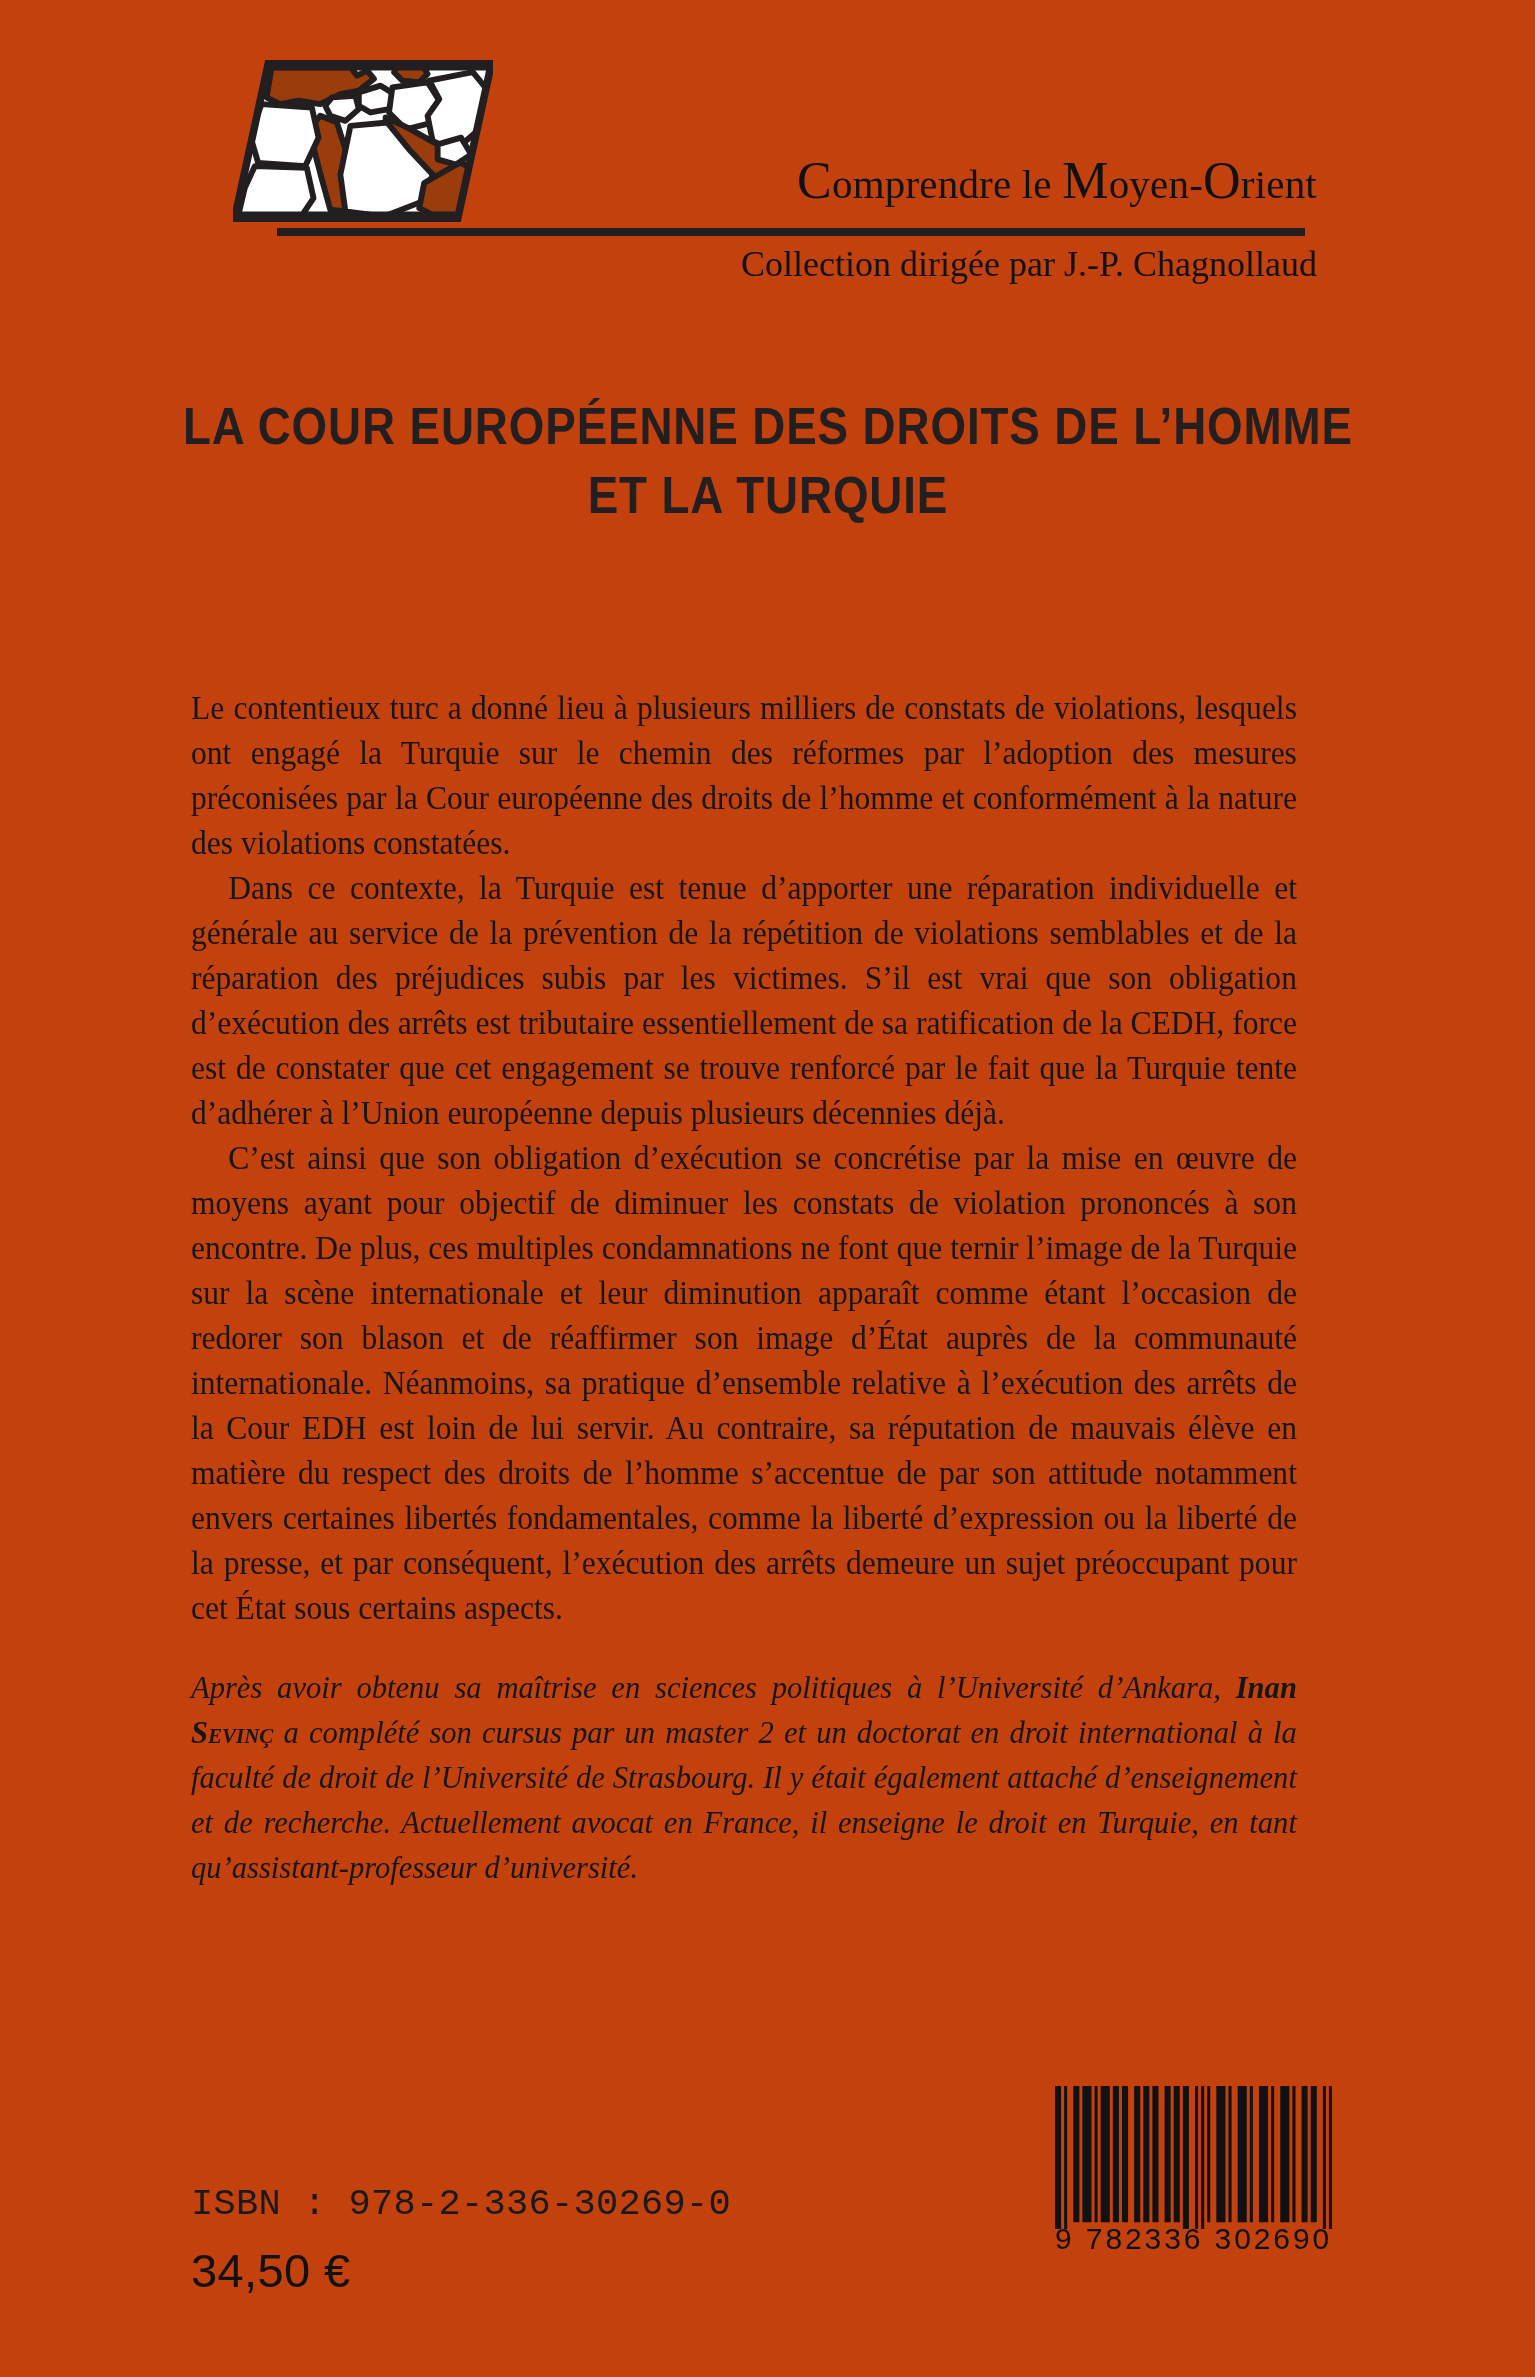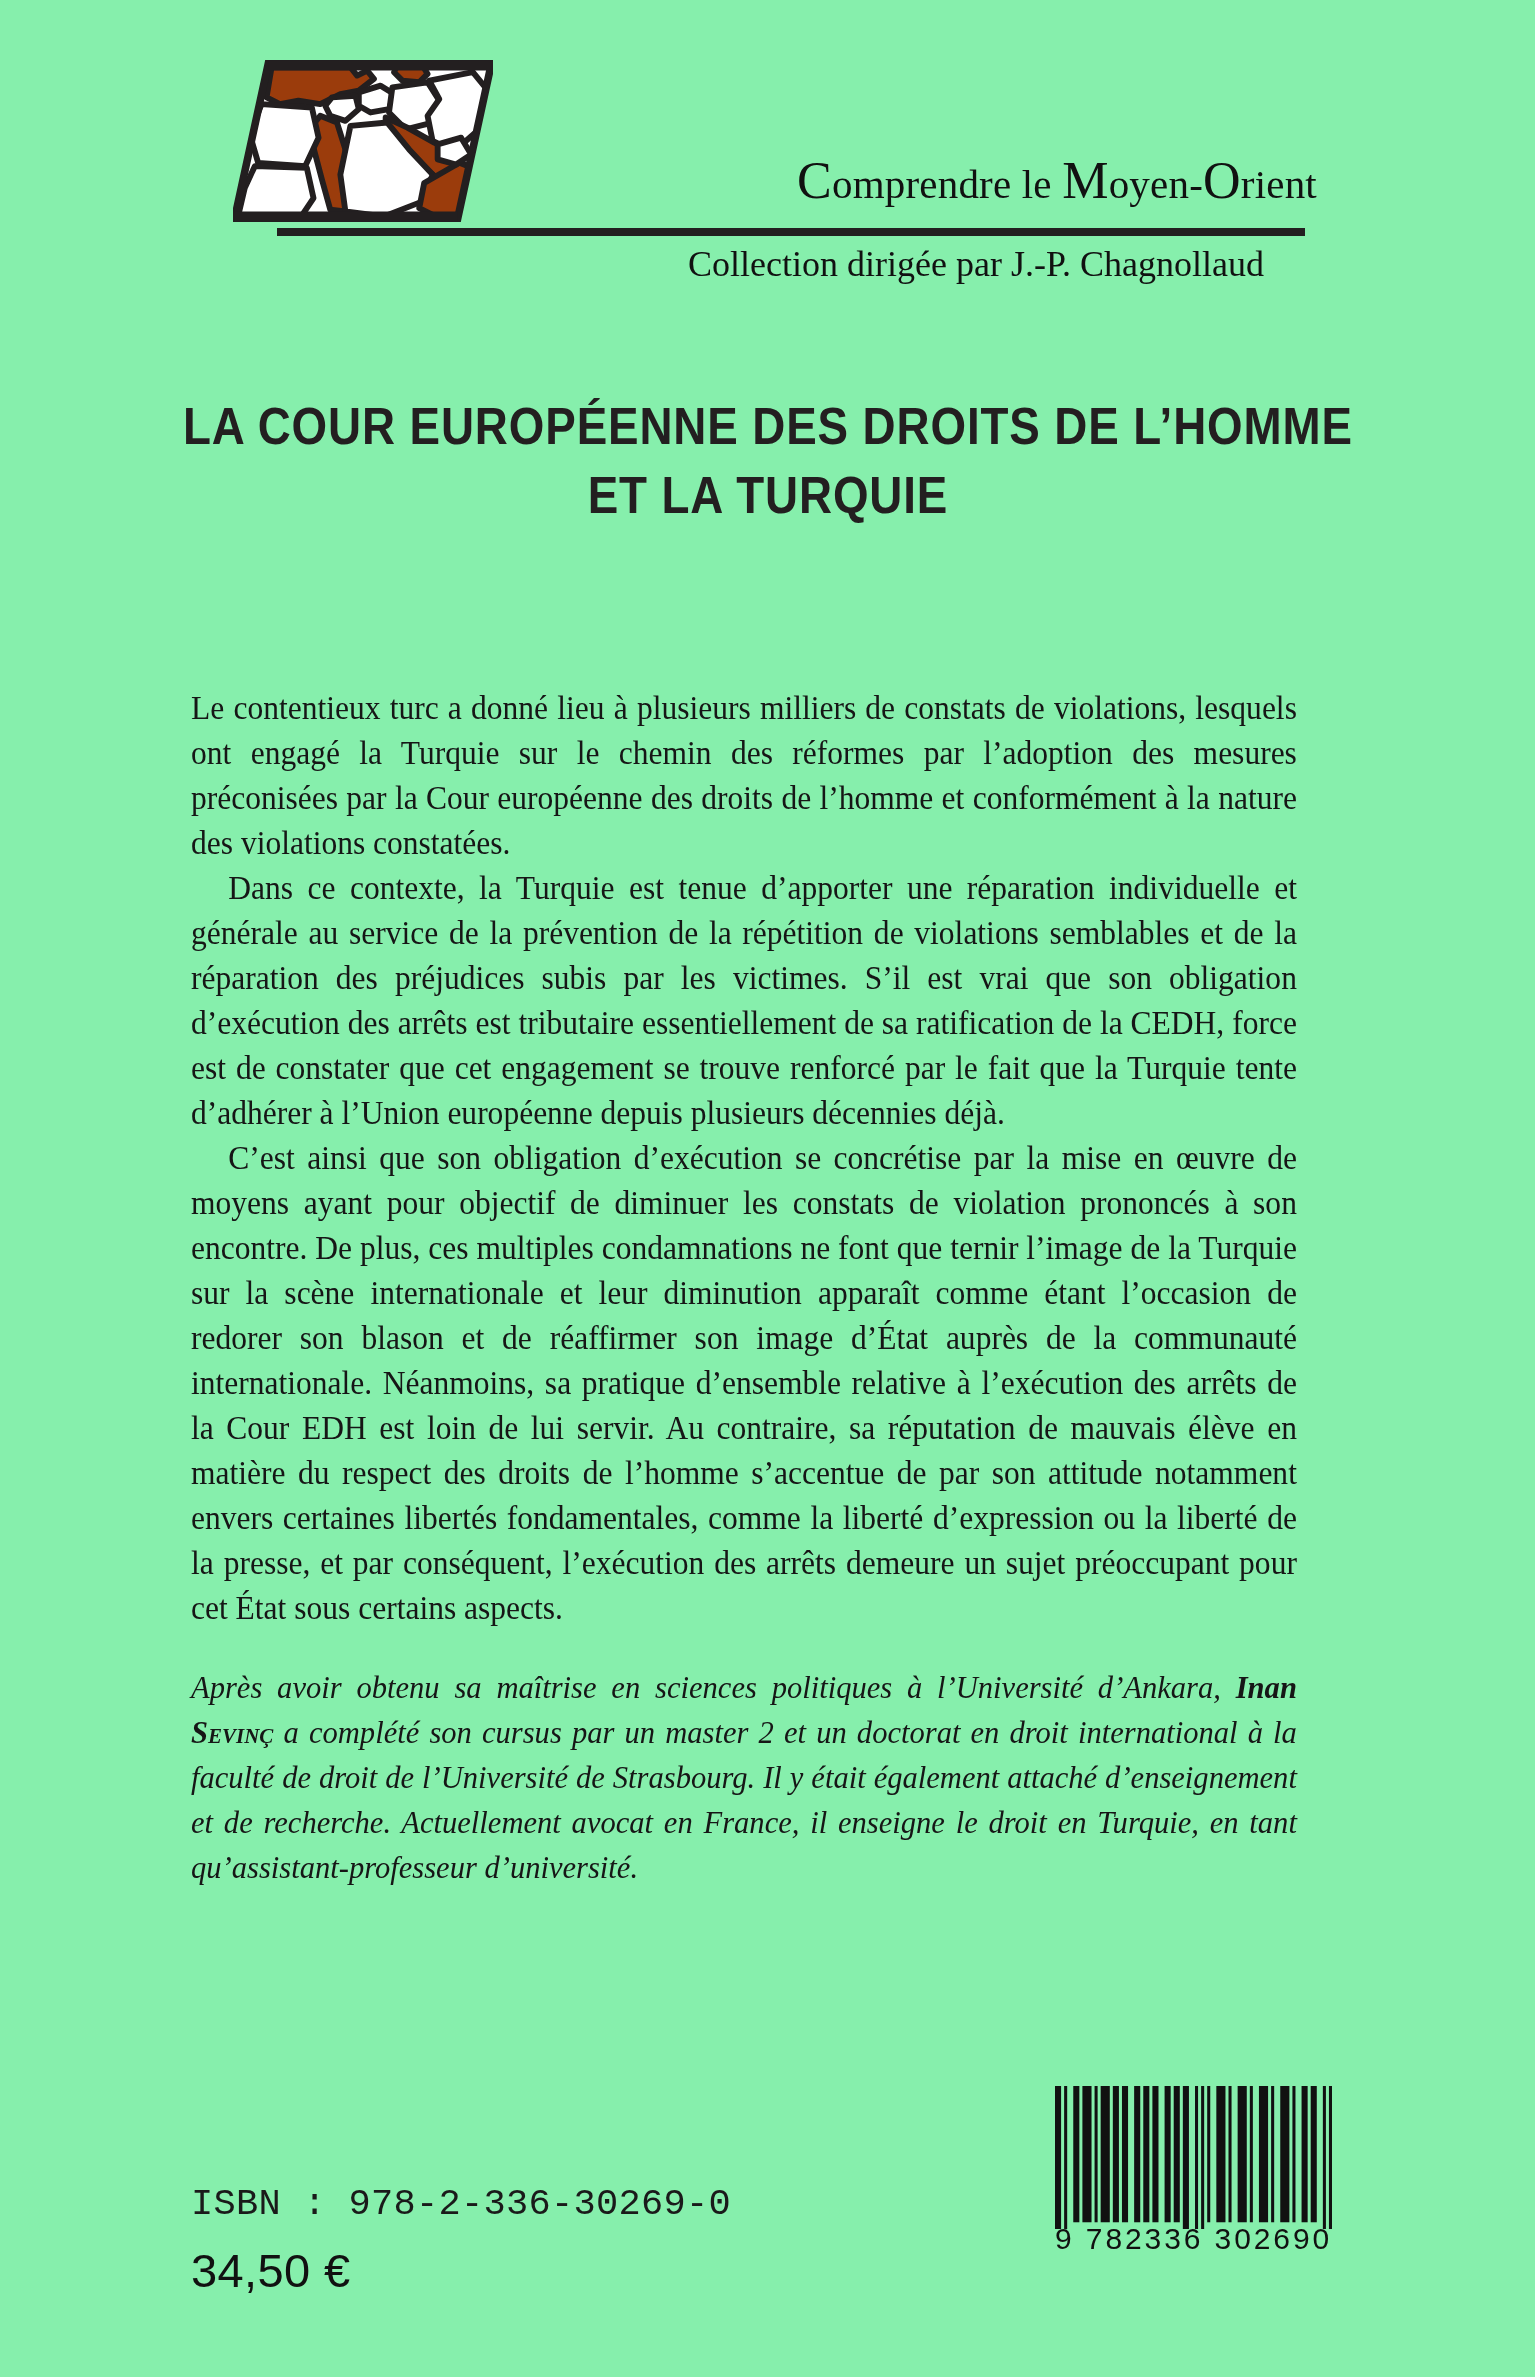--- a/index.html
+++ b/index.html
@@ -12,21 +12,21 @@
     height: 2377px;
     position: relative;
     font-family: "Liberation Serif", serif;
     color: #1a1a1a;
     overflow: hidden;
   }
 
   .page {
     position: absolute;
     inset: 0;
-    background: #86efac;
+    background: #c2410c;
   }
 
   
   .collection-header {
     position: absolute;
     left: 0;
     top: 0;
     width: 1535px;
     height: 302px;
   }
@@ -68,21 +68,21 @@
     width: 1028px;
     height: 7.6px;
     background: #231f20;
   }
 
   .collection-sub {
     position: absolute;
     left: 688px;
     top: 242px;
     width: 629px;
-    text-align: left;
+    text-align: right;
     font-family: "Liberation Serif", serif;
     font-size: 36px;
     line-height: 1.25;
     white-space: nowrap;
     color: #111111;
   }
 
   
   .book-title {
     position: absolute;

